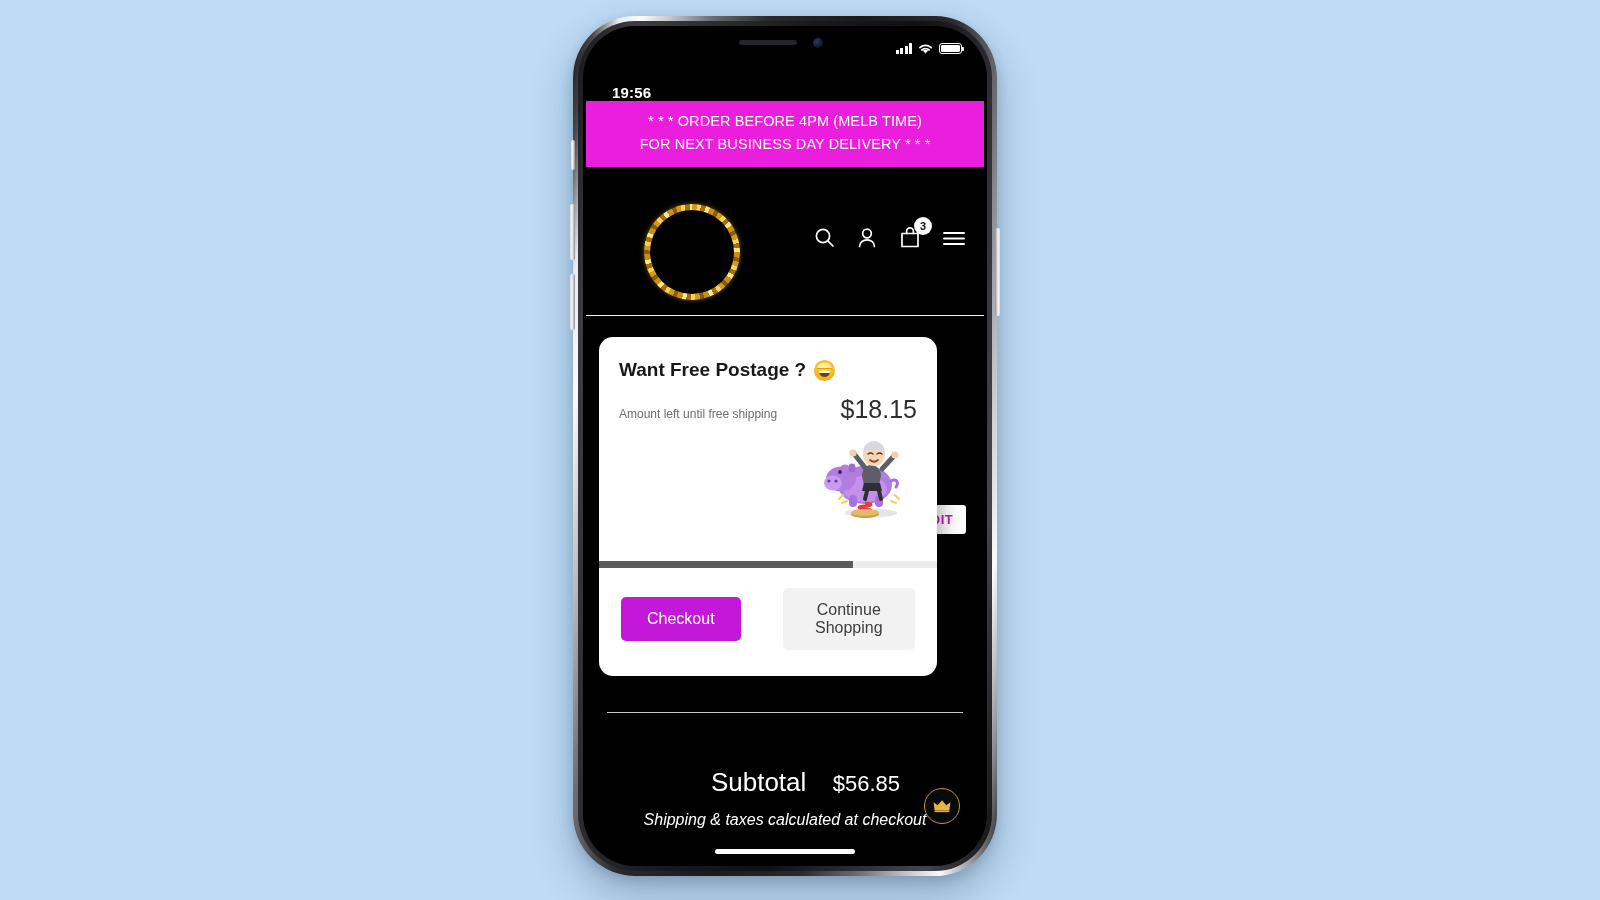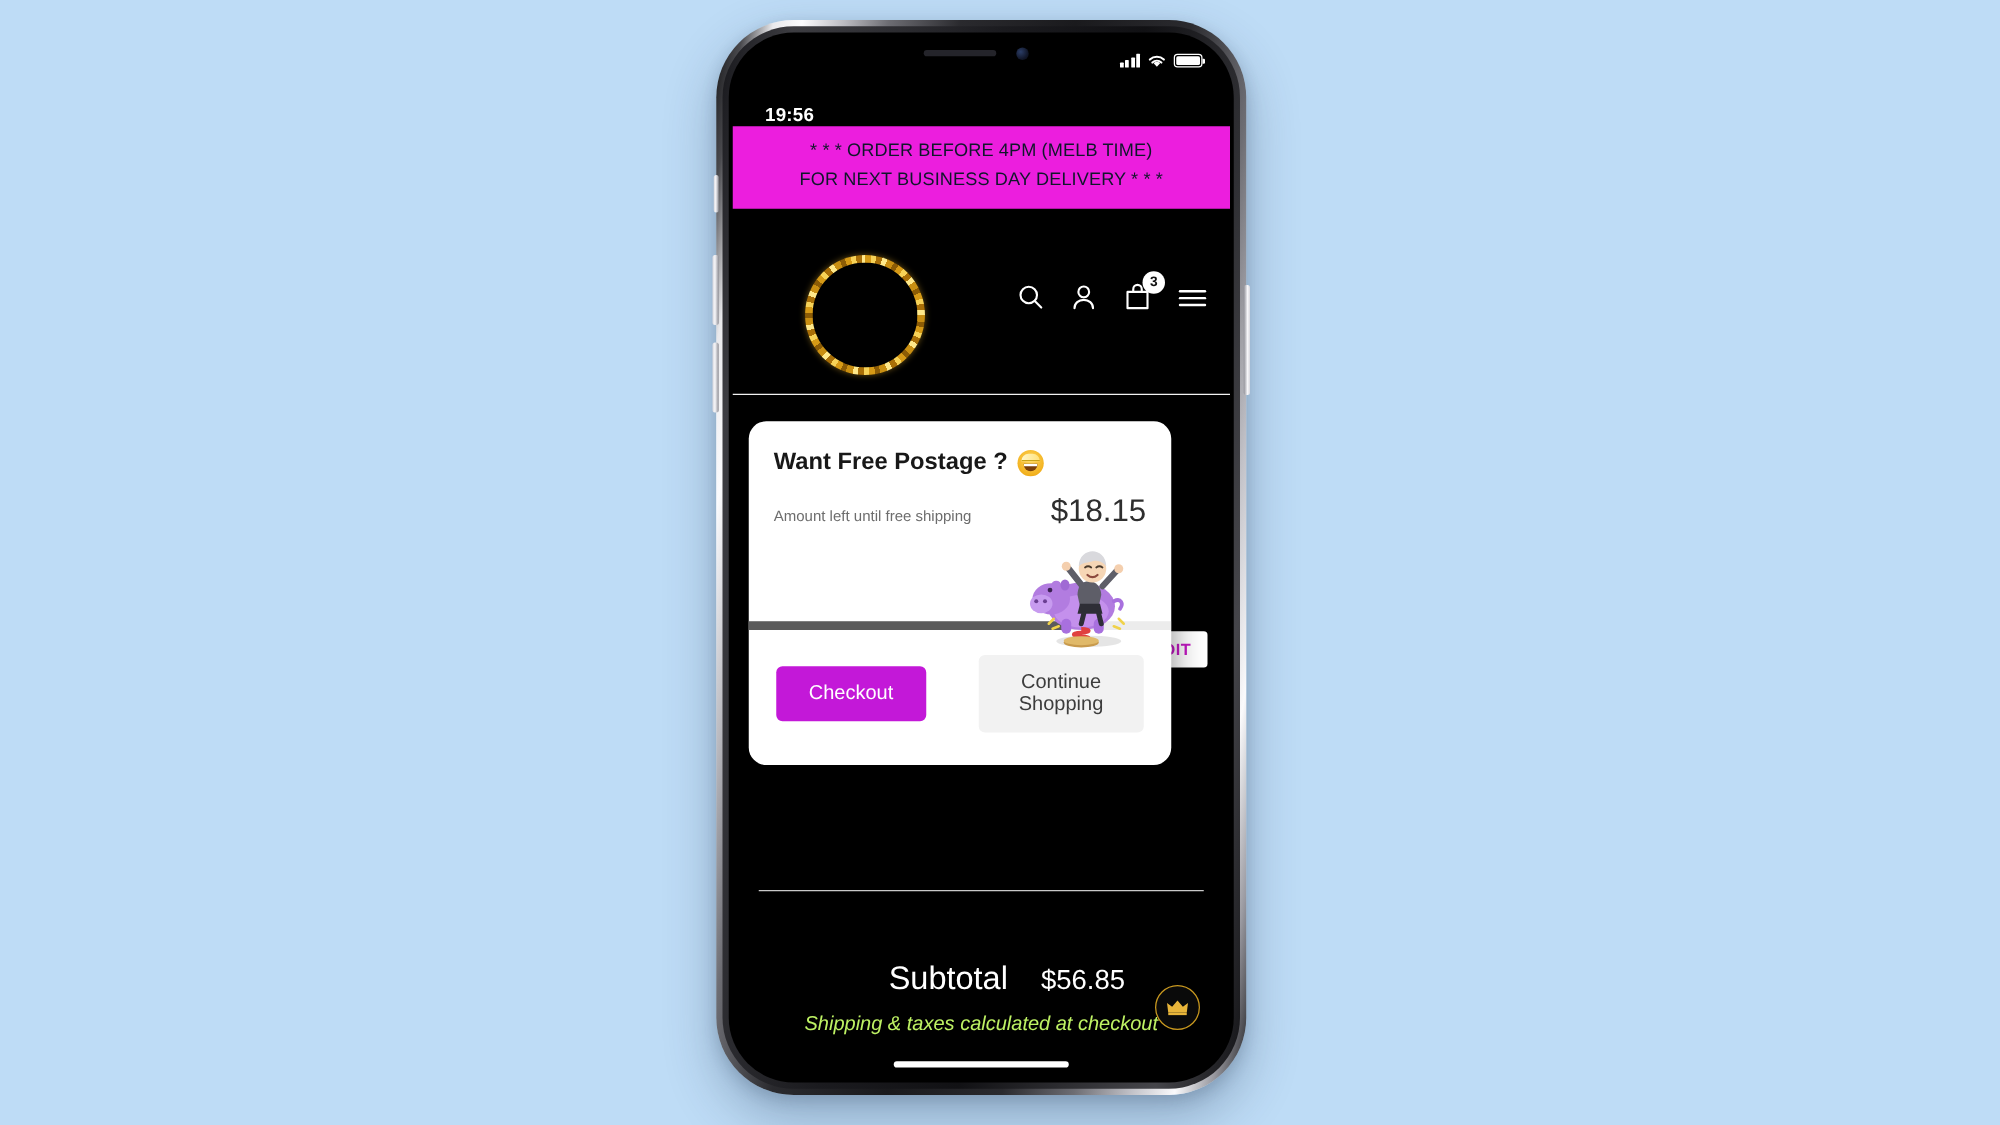--- a/index.html
+++ b/index.html
@@ -112,21 +112,21 @@
   .app {
     position: absolute; left:0; top:0; width:100%; height:100%;
     background: #000;
   }
   .promo-banner {
     position: absolute; left: 0; top: 72px; width: 100%;
     background: #ec1ede;
     padding: 9px 10px 11px;
     box-sizing: border-box;
     text-align: center;
-    color: #0f172a;
+    color: #ffffff;
     font-size: 14.5px;
     line-height: 23px;
     letter-spacing: .1px;
   }
   .site-header {
     position: absolute; left: 0; top: 160px; width: 100%; height: 126px;
     border-bottom: 1.5px solid #f2f2f2;
   }
   .logo-ring {
     position: absolute; left: 58px; top: 15px;
@@ -182,42 +182,42 @@
     height: 1px; background: #c9c9c9;
   }
   .subtotal-row {
     position: absolute; left: 0; top: 452px; width: 100%;
     text-align: center; color: #fff;
   }
   .subtotal-row .lbl { font-size: 26px; margin-left: 41px; }
   .subtotal-row .val { font-size: 22px; margin-left: 22px; }
   .shipping-note {
     position: absolute; left: 0; top: 496px; width: 100%;
-    text-align: center; color: #bef264;
+    text-align: center; color: #ffffff;
     font-size: 16px; font-style: italic;
   }
   .crown-widget {
     position: absolute; right: 24px; top: 473px;
     width: 34px; height: 34px; border-radius: 50%;
     background: #0a0a0a; border: 1.5px solid #c8981f;
     display:flex; align-items:center; justify-content:center;
     z-index: 5;
   }
 
   
   .modal-card {
     position: absolute; left: 13px; top: 308px;
     width: 338px;
     background: #fff;
     border-radius: 14px;
     box-shadow: 0 6px 26px rgba(0,0,0,.45);
     overflow: hidden;
     z-index: 20;
   }
-  .modal-top { padding: 22px 20px 0; position: relative; height: 160px; box-sizing: border-box; }
+  .modal-top { padding: 22px 20px 0; position: relative; height: 224px; box-sizing: border-box; }
   .modal-title {
     font-size: 19px; color: #181818; font-weight: bold;
     display: flex; align-items: center; gap: 8px;
   }
   .emoji-fallback {
     width: 21px; height: 21px; border-radius: 50%;
     background: radial-gradient(circle at 50% 38%, #ffd95e 0%, #f2b01d 72%, #d28f09 100%);
     position: relative; display:inline-block;
   }
   .emoji-fallback::before {

